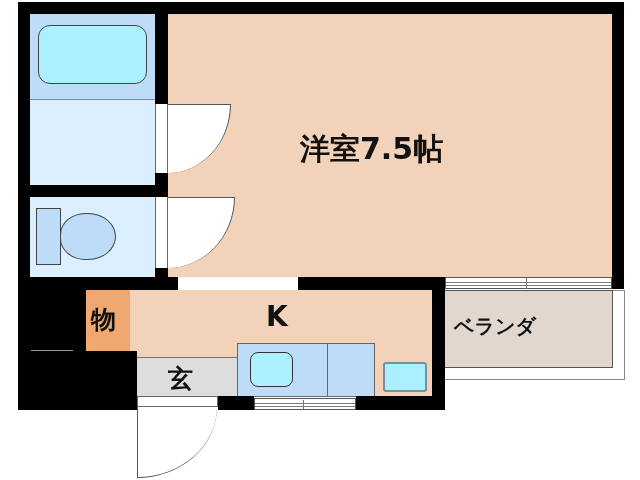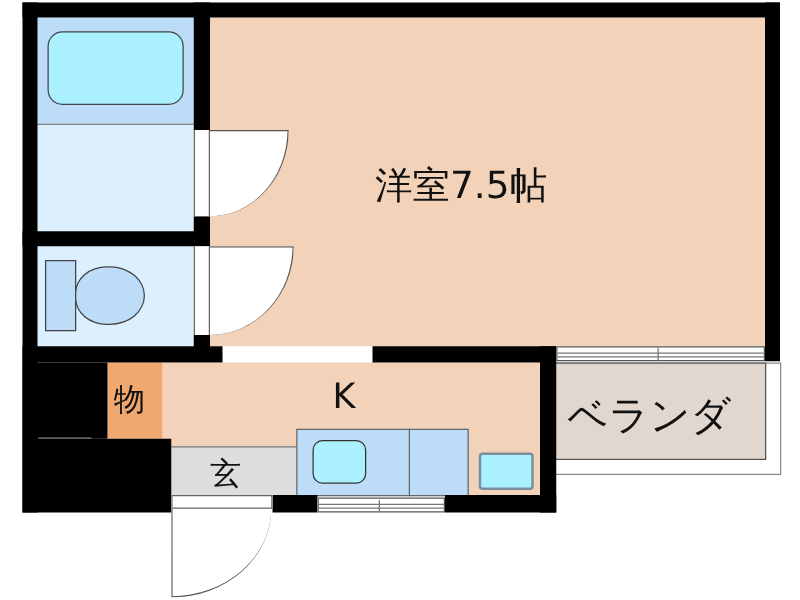--- a/index.html
+++ b/index.html
@@ -11,21 +11,21 @@
   .wash { background:#dcefff; }
   .toilet-room { background:#dcefff; }
   .storage { background:#f0a870; }
   .genkan { background:#dddddd; }
   .veranda { background:#e2d7cf; border:1px solid #555; }
   .veranda-outline { border:1px solid #888; background:#fff; }
   .tub { background:#aaf0ff; border:1px solid #444; border-radius:12px; }
   .counter { background:#bcdcf8; border:1px solid #666; }
   .sink { background:#aaf0ff; border:1px solid #333; border-radius:8px; }
   .stove { background:#aaf0ff; border:2px solid #7a8ea0; border-radius:3px; }
-  .label { color:#111; white-space:nowrap; line-height:1; }
+  .label { color:#111; white-space:nowrap; line-height:1;font-weight:bold; }
   .door-leaf { background:#fff; border-top:1px solid #555; border-right:1px solid #555; border-bottom-right-radius:100%; }
   .door-opening { background:#fff; border-left:1px solid #666; border-right:1px solid #666; }
   .window { background:#fff; border:1px solid #555; }
   .window .line { position:absolute; left:0; right:0; height:1px; background:#777; }
   .entry-door { background:#fff; border-left:1px solid #555; border-bottom:1px solid #555; border-bottom-right-radius:100%; }
 </style>
 </head>
 <body>
 
 <div class="abs room-main" style="left:155px;top:14px;width:457px;height:263px;"></div>
@@ -46,21 +46,21 @@
 <div class="abs genkan" style="left:137px;top:357px;width:101px;height:39px;border-top:1px solid #777;"></div>
 <div class="abs label" style="left:168px;top:366px;font-size:25px;">玄</div>
 
 <div class="abs counter" style="left:237px;top:343px;width:138px;height:54px;"></div>
 <div class="abs" style="left:327px;top:343px;width:1px;height:54px;background:#666;"></div>
 <div class="abs sink" style="left:250px;top:352px;width:43px;height:35px;"></div>
 <div class="abs stove" style="left:383px;top:362px;width:44px;height:30px;"></div>
 
 <div class="abs veranda-outline" style="left:443px;top:290px;width:182px;height:90px;"></div>
 <div class="abs veranda" style="left:443px;top:290px;width:170px;height:78px;"></div>
-<div class="abs label" style="left:454px;top:316px;font-size:32px;">ベランダ</div>
+<div class="abs label" style="left:454px;top:316px;font-size:20px;">ベランダ</div>
 
 <div class="abs label" style="left:300px;top:134px;font-size:30px;">洋室7.5帖</div>
 <div class="abs label" style="left:266px;top:303px;font-size:28px;">K</div>
 
 <div class="abs wall" style="left:18px;top:2px;width:606px;height:12px;"></div>
 
 <div class="abs wall" style="left:18px;top:2px;width:12px;height:408px;"></div>
 
 <div class="abs wall" style="left:612px;top:2px;width:12px;height:287px;"></div>
 

